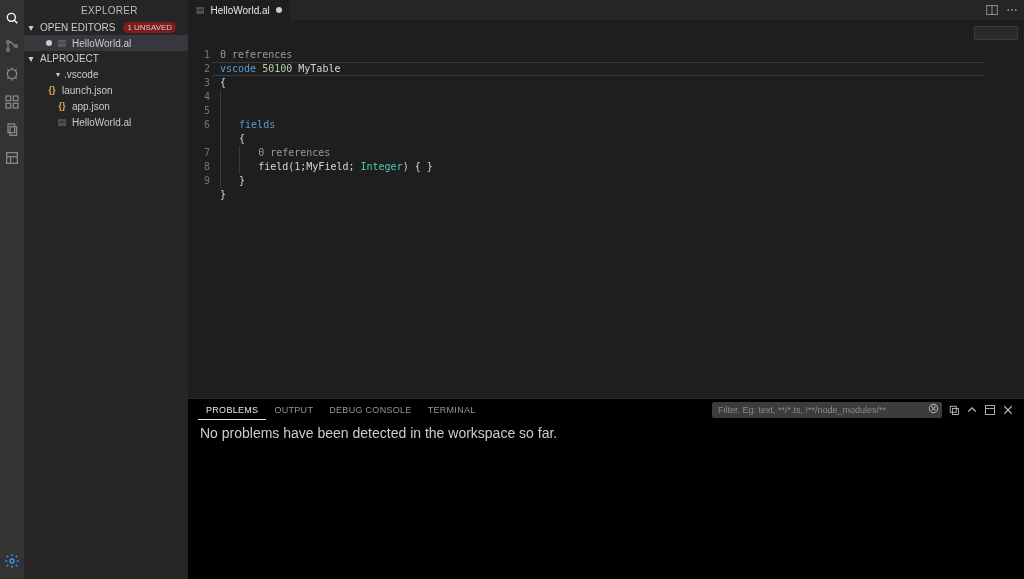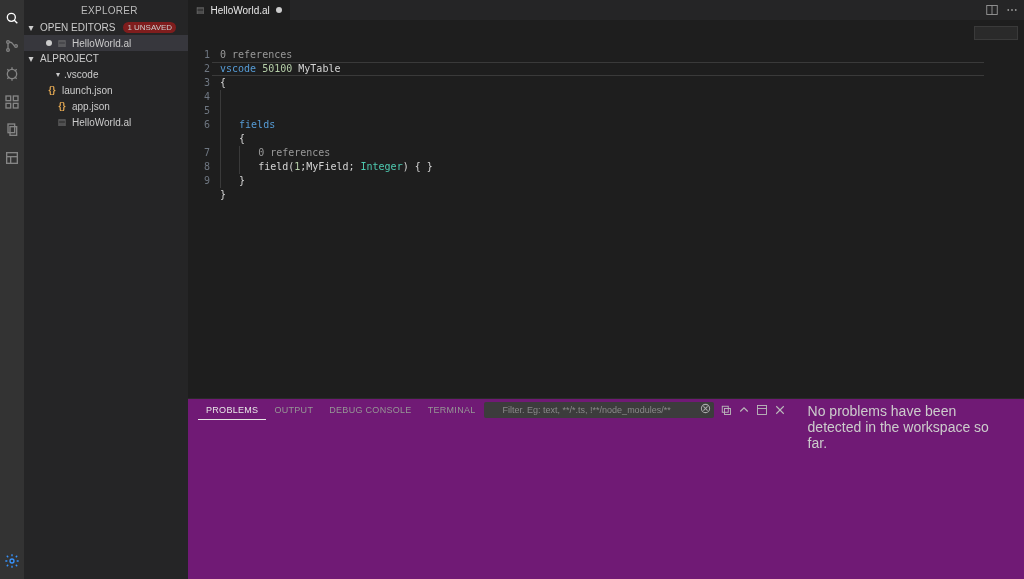--- a/index.html
+++ b/index.html
@@ -44,26 +44,26 @@
   .code .codelens { color:#999; font-size:10px; }
   .code .indent-guide { border-left:1px solid #3a3a3a; display:inline-block; height:14px; vertical-align:top; }
   .tok-keyword { color:#569cd6; }
   .tok-number { color:#b5cea8; }
   .tok-type { color:#4ec9b0; }
   .tok-ident { color:#d4d4d4;text-align:right; }
   .code .current-line { position:absolute; left:-4px; right:40px; height:14px; border:1px solid #3a3a3a; border-left:none; border-right:none; }
   .minimap { position:absolute; top:6px; right:6px; width:44px; height:14px; background:#2a2a2a; border:1px solid #3a3a3a; }
 
   
-  .panel { height:181px; background:#701a75; border-top:1px solid #2a2a2a; display:flex; flex-direction:row; }
+  .panel { height:181px; background:#000000; border-top:1px solid #2a2a2a; display:flex; flex-direction:column; }
   .panel-tabs { display:flex; align-items:center; padding:0 10px; height:22px; }
   .panel-tabs .ptab { font-size:9px; color:#969696; padding:4px 8px; cursor:pointer; text-transform:uppercase; letter-spacing:0.3px; }
   .panel-tabs .ptab.active { color:#e7e7e7; border-bottom:1px solid #e7e7e7; }
   .panel-tabs .right { margin-left:auto; display:flex; align-items:center; gap:6px; }
-  .filter-input { background:#3c3c3c; border:none; color:#ccc; font-size:9px; padding:2px 18px 2px 19px; width:230px; height:16px; border-radius:2px; }
+  .filter-input { background:#3c3c3c; border:none; color:#ccc; font-size:9px; padding:2px 18px 2px 6px; width:230px; height:16px; border-radius:2px; }
   .filter-input::placeholder { color:#8a8a8a; }
   .filter-wrap { position:relative; }
   .filter-wrap .fx { position:absolute; right:3px; top:1px; color:#aaa; cursor:pointer; }
   .panel-tabs svg.ico { width:12px; height:12px; color:#bbb; cursor:pointer; }
   .panel-body { flex:1; padding:4px 12px; font-size:14px; color:#ccc; }
 </style>
 </head>
 <body>
 
 <div class="root">

